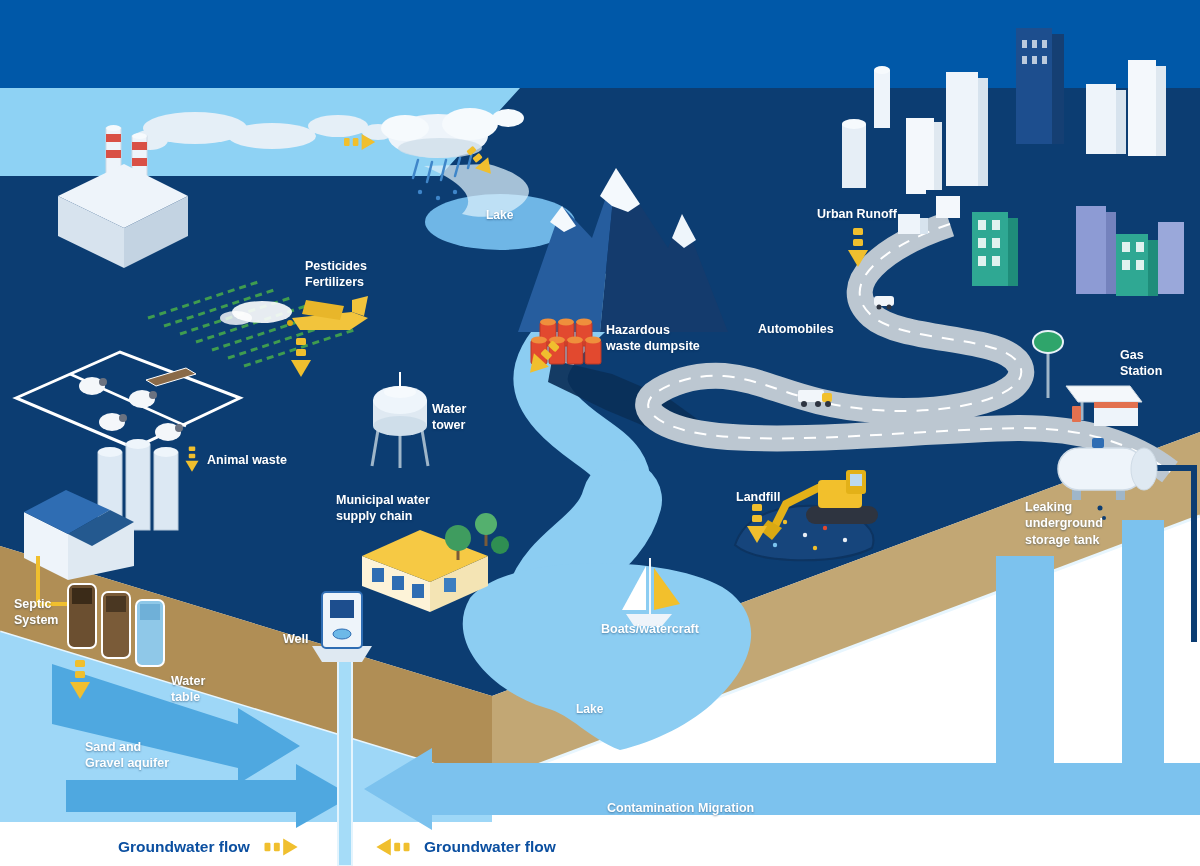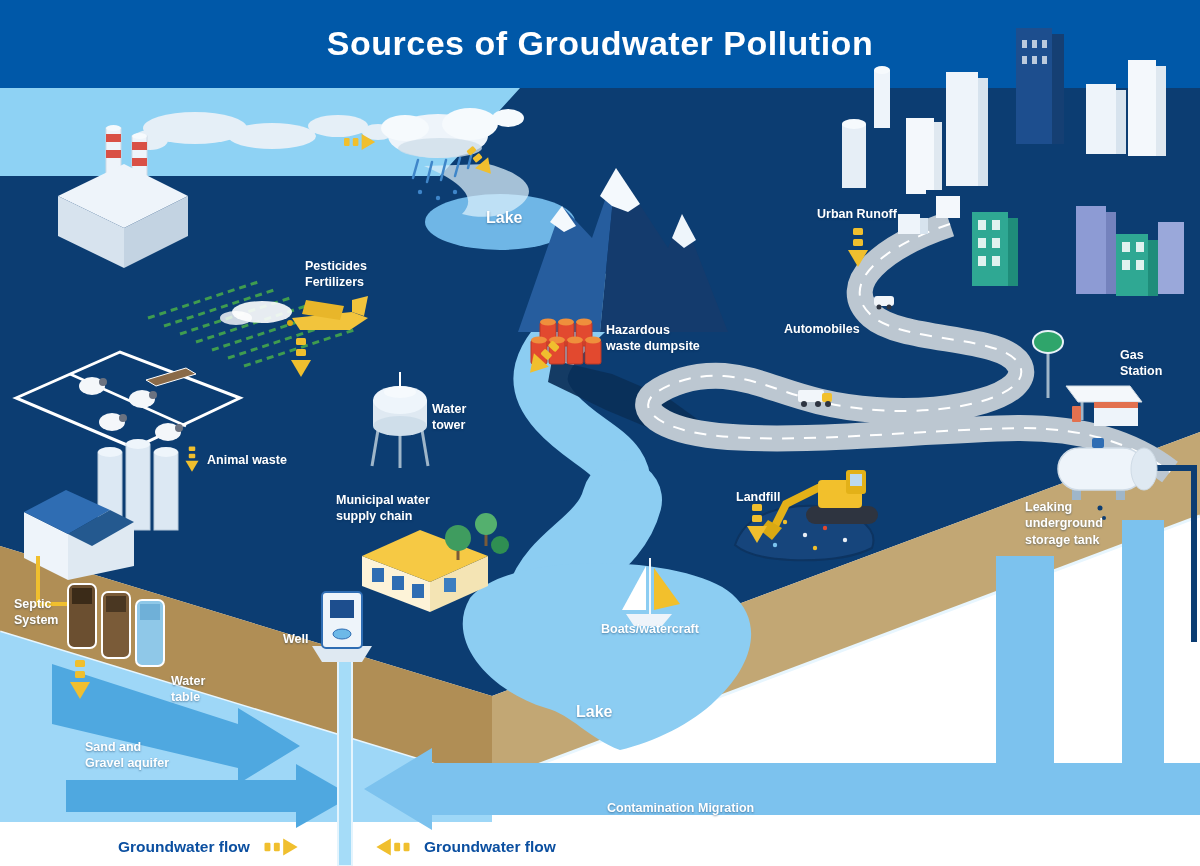--- a/index.html
+++ b/index.html
@@ -4,21 +4,21 @@
 <style>
   html,body { margin:0; padding:0; background:#ffffff; }
   .scene { position:relative; width:1200px; height:866px; overflow:hidden;
            font-family:"Liberation Sans", sans-serif; background:#fff; }
   .scene svg.bg { position:absolute; left:0; top:0; }
   .hdr-title { position:absolute; top:24px; left:0; width:100%; text-align:center;
                color:#ffffff; font-size:34px; font-weight:bold; letter-spacing:.5px; }
   .label { position:absolute; color:#ffffff; font-weight:bold; font-size:12.5px;
            line-height:1.3; white-space:pre-line;
            text-shadow:0 1px 2px rgba(3,40,80,.45); }
-  .label.lake { font-size:16px; }
+  .label.lake { font-size:12px; }
   .label.center { text-align:left; }
   .label.dark { color:#0b4fa0; font-size:15.5px; text-shadow:none;text-align:center; }
 </style>
 </head>
 <body>
 
 <div class="scene">
 
 <svg class="bg" width="1200" height="866" viewBox="0 0 1200 866">
   <defs>
@@ -346,29 +346,28 @@
     <use href="#yar" transform="translate(536,366) rotate(42)"></use>
     <use href="#yar" transform="translate(858,258)"></use>
     <use href="#yar" transform="translate(192,466) scale(0.65)"></use>
     <use href="#yar" transform="translate(757,534)"></use>
     <use href="#yar" transform="translate(80,690)"></use>
     <use href="#yar" transform="translate(290,847) rotate(-90) scale(0.85)"></use>
     <use href="#yar" transform="translate(384,847) rotate(90) scale(0.85)"></use>
   </g>
 </svg>
 
-  <div class="hdr-title">Sources of Groudwater Pollution</div>
 
   <div class="label lake" style="left:486px; top:208px;">Lake</div>
   <div class="label" style="left:817px; top:206px;">Urban Runoff</div>
   <div class="label" style="left:305px; top:258px;">Pesticides
 Fertilizers</div>
   <div class="label" style="left:606px; top:322px;">Hazardous
 waste dumpsite</div>
-  <div class="label" style="left:784px; top:321px;">Automobiles</div>
+  <div class="label" style="left:758px; top:321px;">Automobiles</div>
   <div class="label" style="left:1120px; top:347px;">Gas
 Station</div>
   <div class="label" style="left:432px; top:401px;">Water
 tower</div>
   <div class="label" style="left:207px; top:452px;">Animal waste</div>
   <div class="label center" style="left:336px; top:492px; width:124px;">Municipal water
 supply chain</div>
   <div class="label" style="left:736px; top:489px;text-align:right;">Landfill</div>
   <div class="label" style="left:1025px; top:499px;">Leaking
 underground

